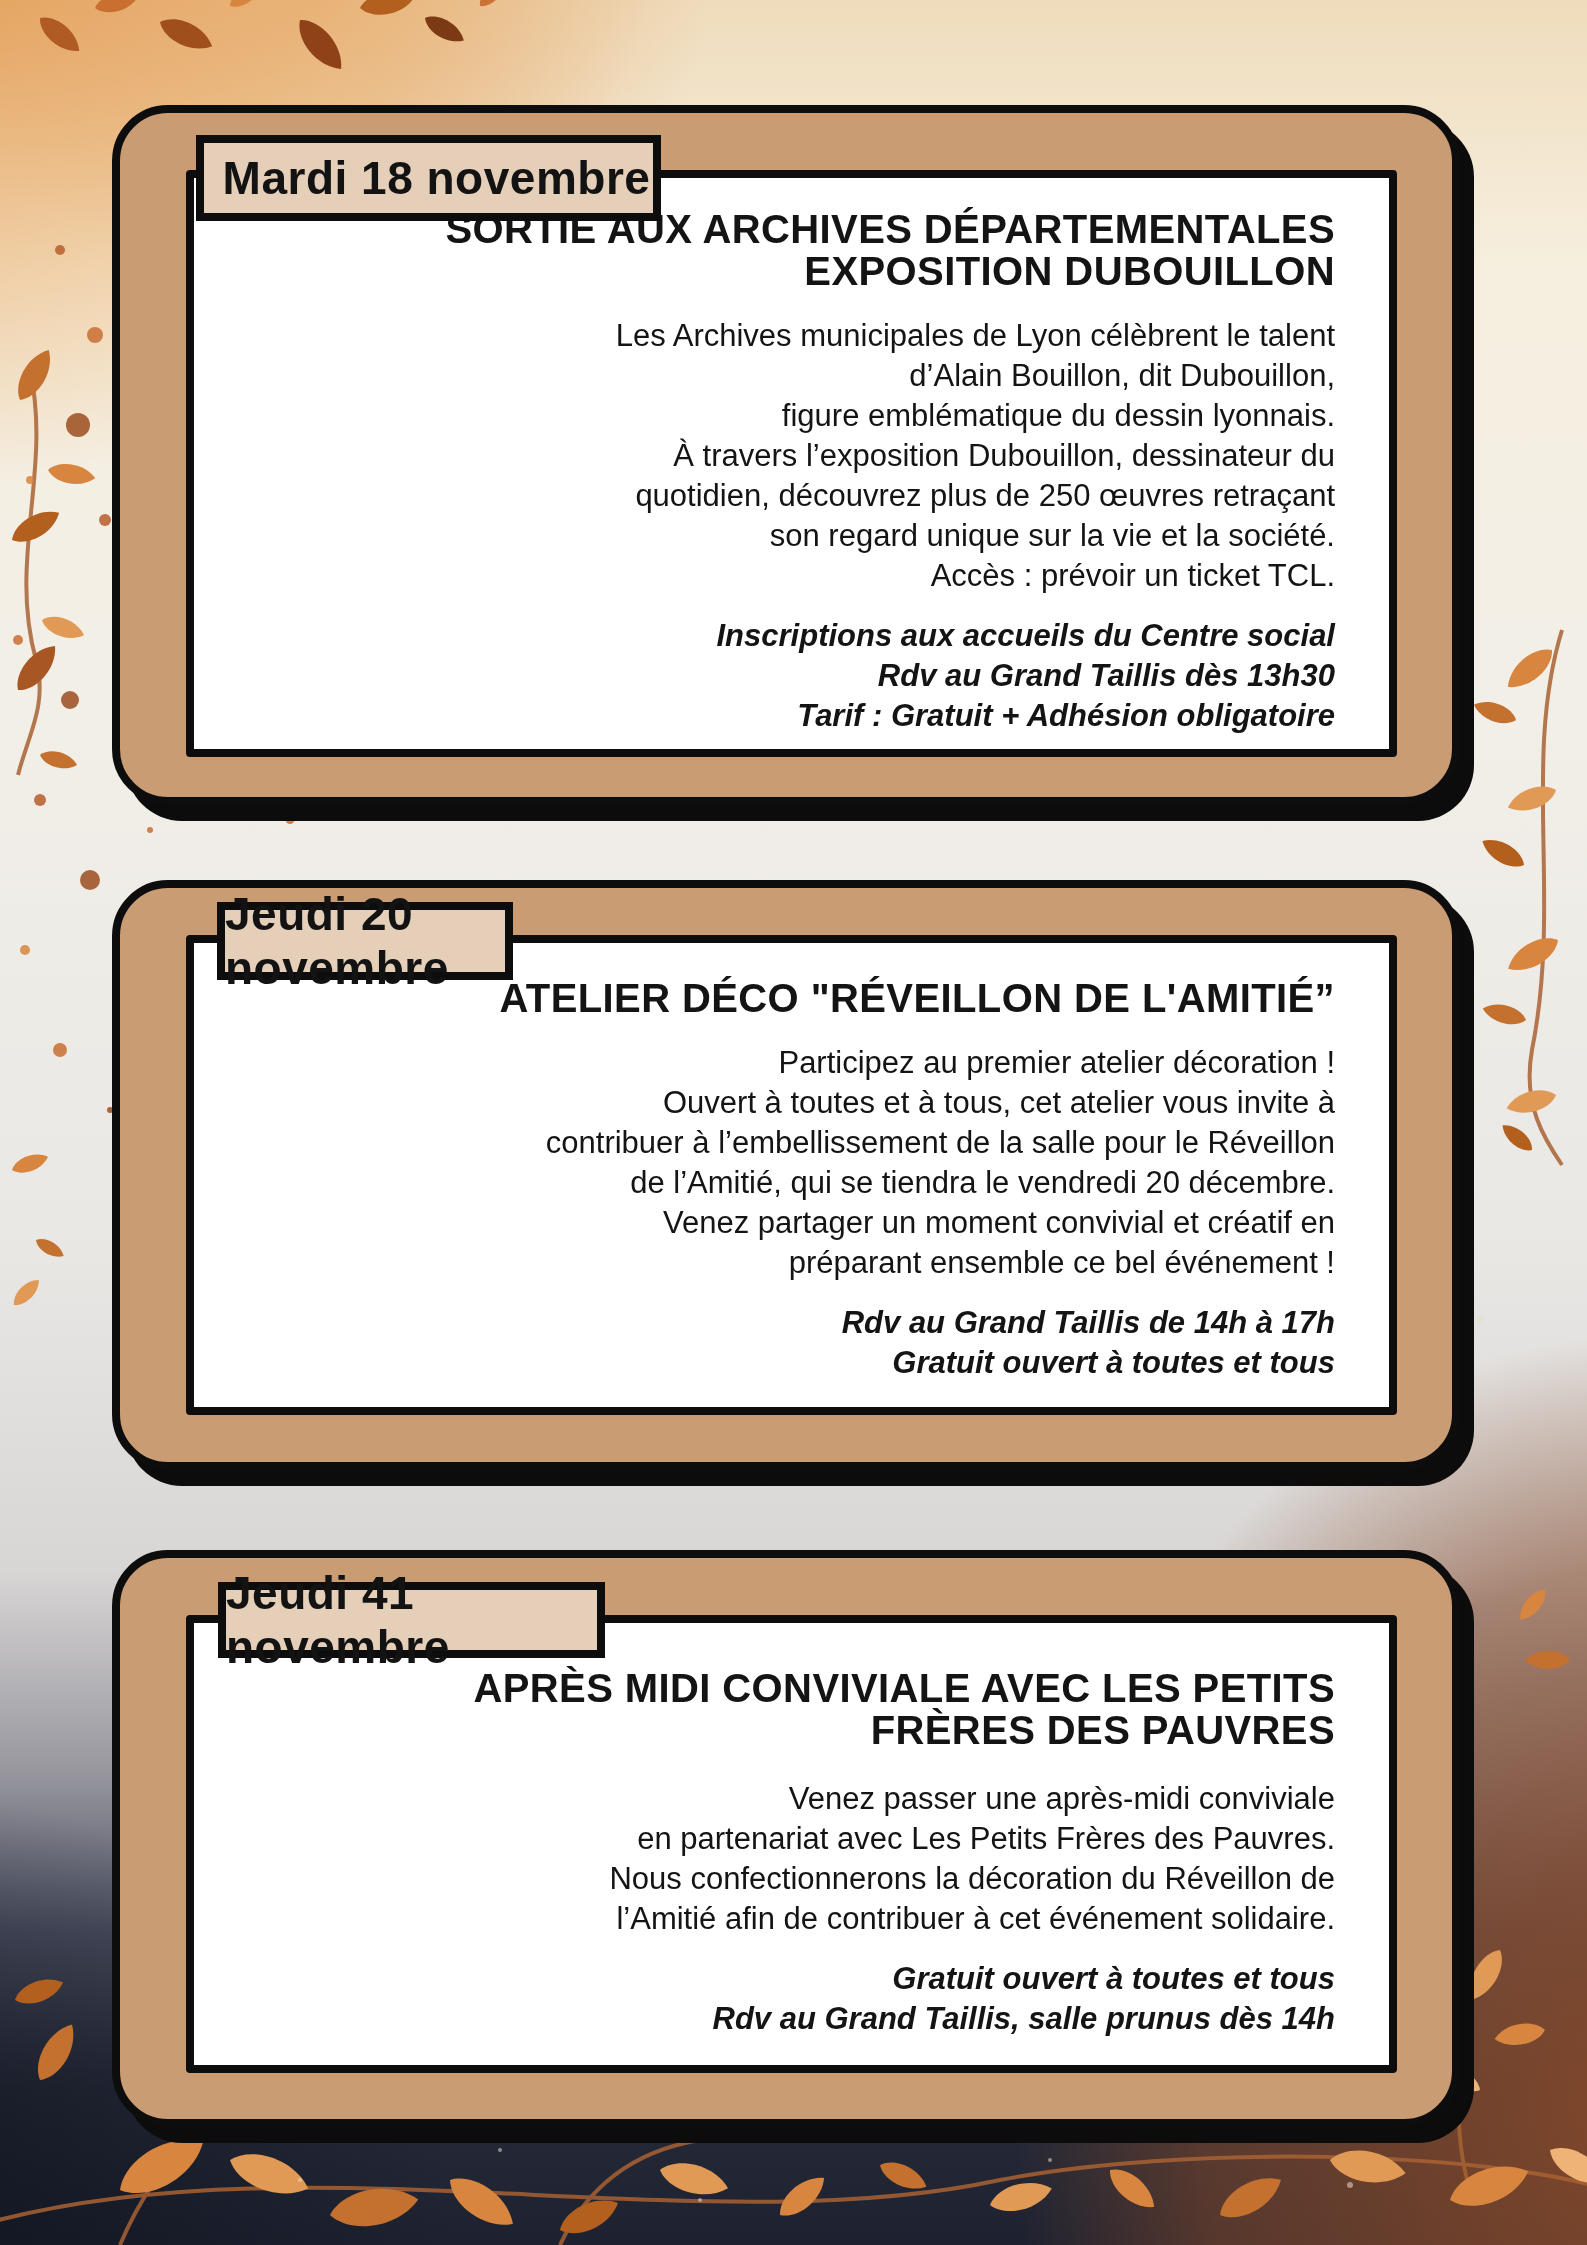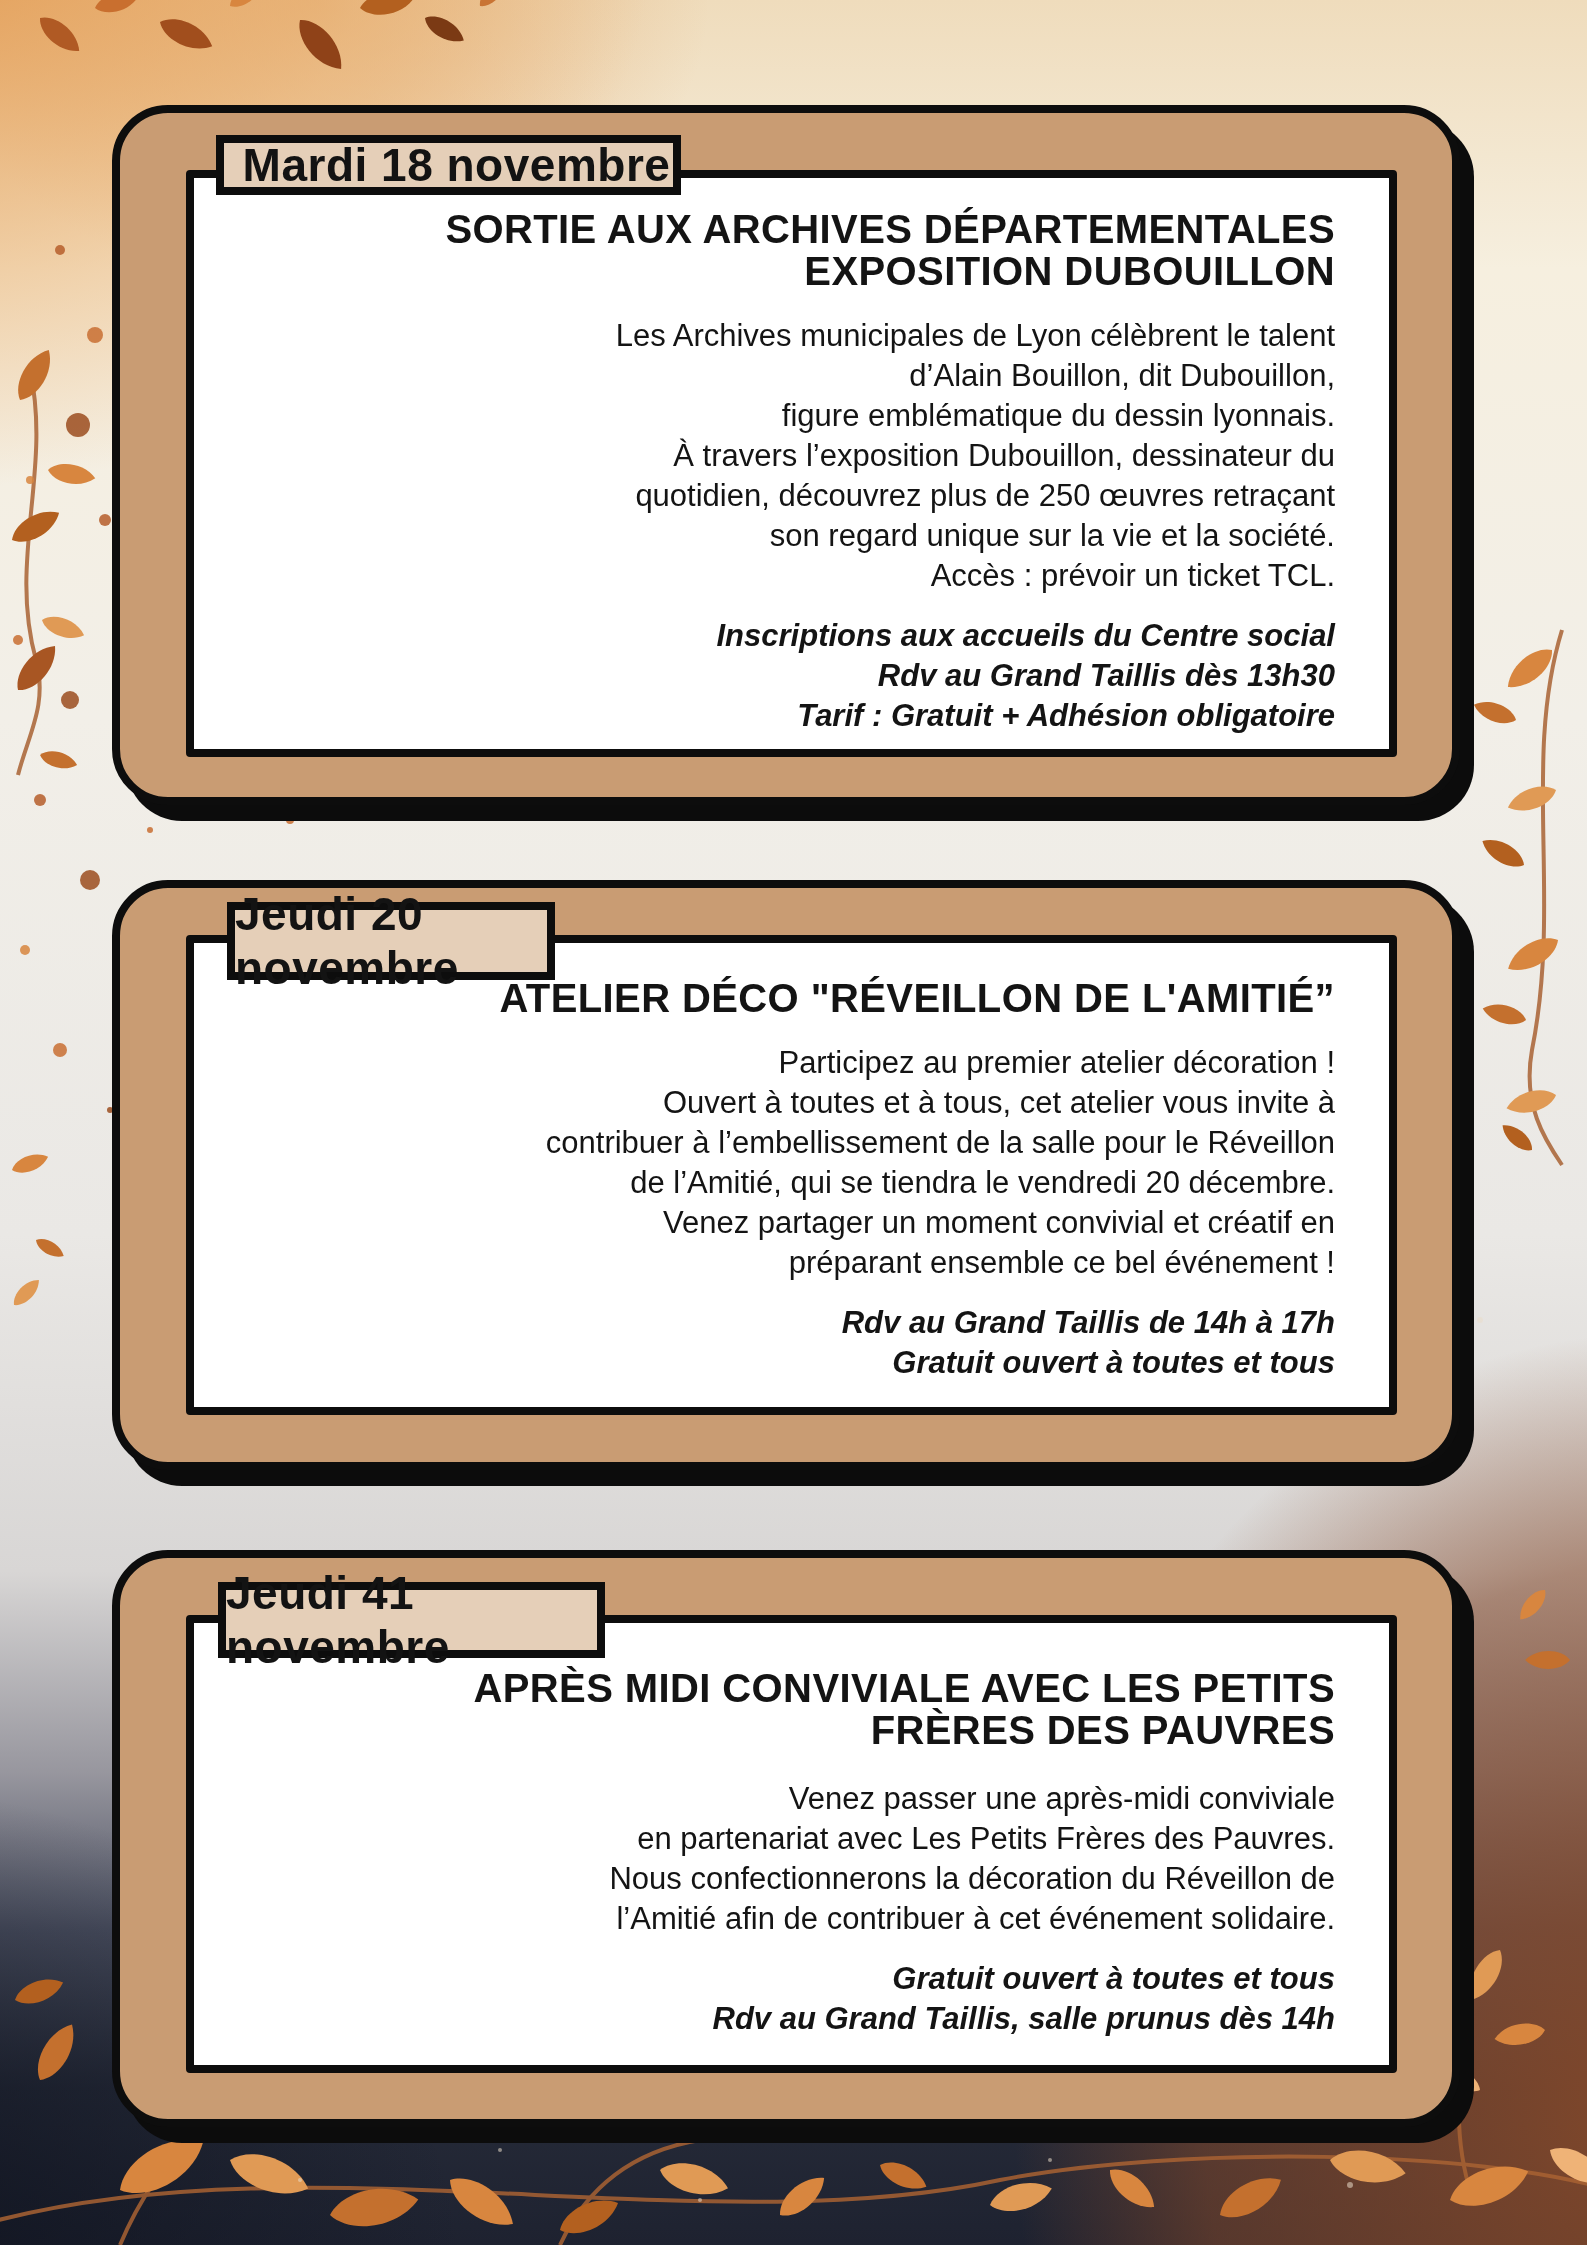--- a/index.html
+++ b/index.html
@@ -24,22 +24,22 @@
   .card1{top:105px;height:700px;}
   .card2{top:880px;height:590px;}
   .card3{top:1550px;height:577px;}
   .panel{position:absolute;background:#ffffff;border:8px solid #0d0d0d;border-radius:4px;box-sizing:border-box;margin-left:8px;}
   .card1 .panel{inset:57px 55px 40px 58px;}
   .card2 .panel{inset:47px 55px 47px 58px;}
   .card3 .panel{inset:57px 55px 46px 58px;}
   .tab{position:absolute;background:#e5cfb8;border:8px solid #0d0d0d;box-sizing:border-box;
     display:flex;align-items:center;justify-content:center;
     font-weight:700;font-size:46px;letter-spacing:.5px;color:#131313;z-index:3;}
-  .card1 .tab{left:96px;top:22px;width:465px;height:60px;padding-left:16px;}
-  .card2 .tab{left:107px;top:14px;width:328px;height:78px;}
+  .card1 .tab{left:76px;top:22px;width:465px;height:86px;padding-left:16px;}
+  .card2 .tab{left:97px;top:14px;width:296px;height:78px;}
   .card3 .tab{left:98px;top:24px;width:387px;height:76px;}
   .content{position:relative;height:100%;box-sizing:border-box;text-align:right;}
   .card1 .content{padding:30px 54px 0 80px;}
   .card2 .content{padding:34px 54px 0 80px;}
   .card3 .content{padding:44px 54px 0 80px;}
   .title{margin:0 0 24px 0;font-size:40px;line-height:42px;font-weight:700;letter-spacing:.4px;white-space:pre-line;}
   .card3 .title{margin-bottom:28px;}
   .body{margin:0 0 20px 0;font-size:31px;line-height:40px;white-space:pre-line;}
   .info{margin:0;font-size:31px;line-height:40px;font-weight:700;font-style:italic;white-space:pre-line;}
 </style>

